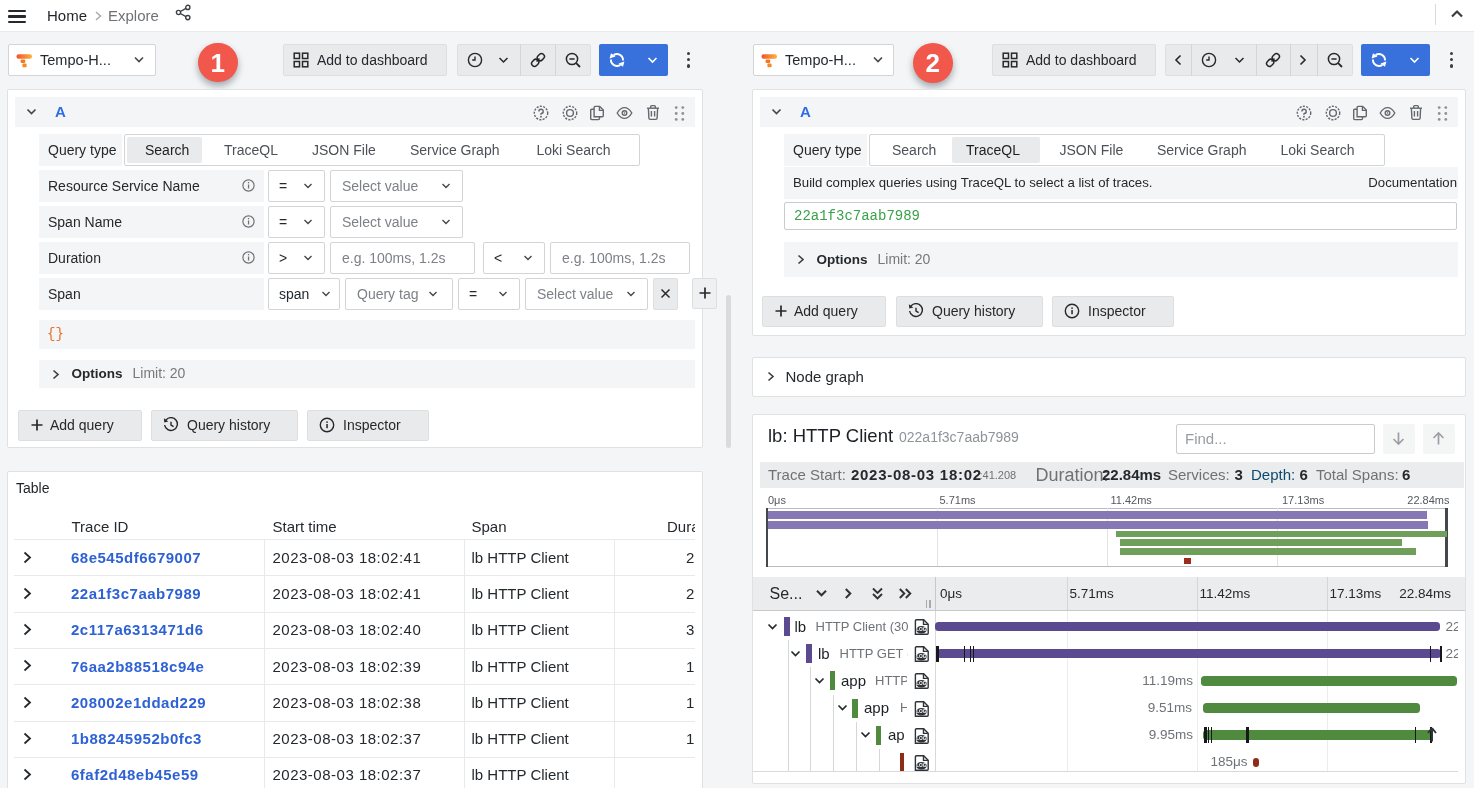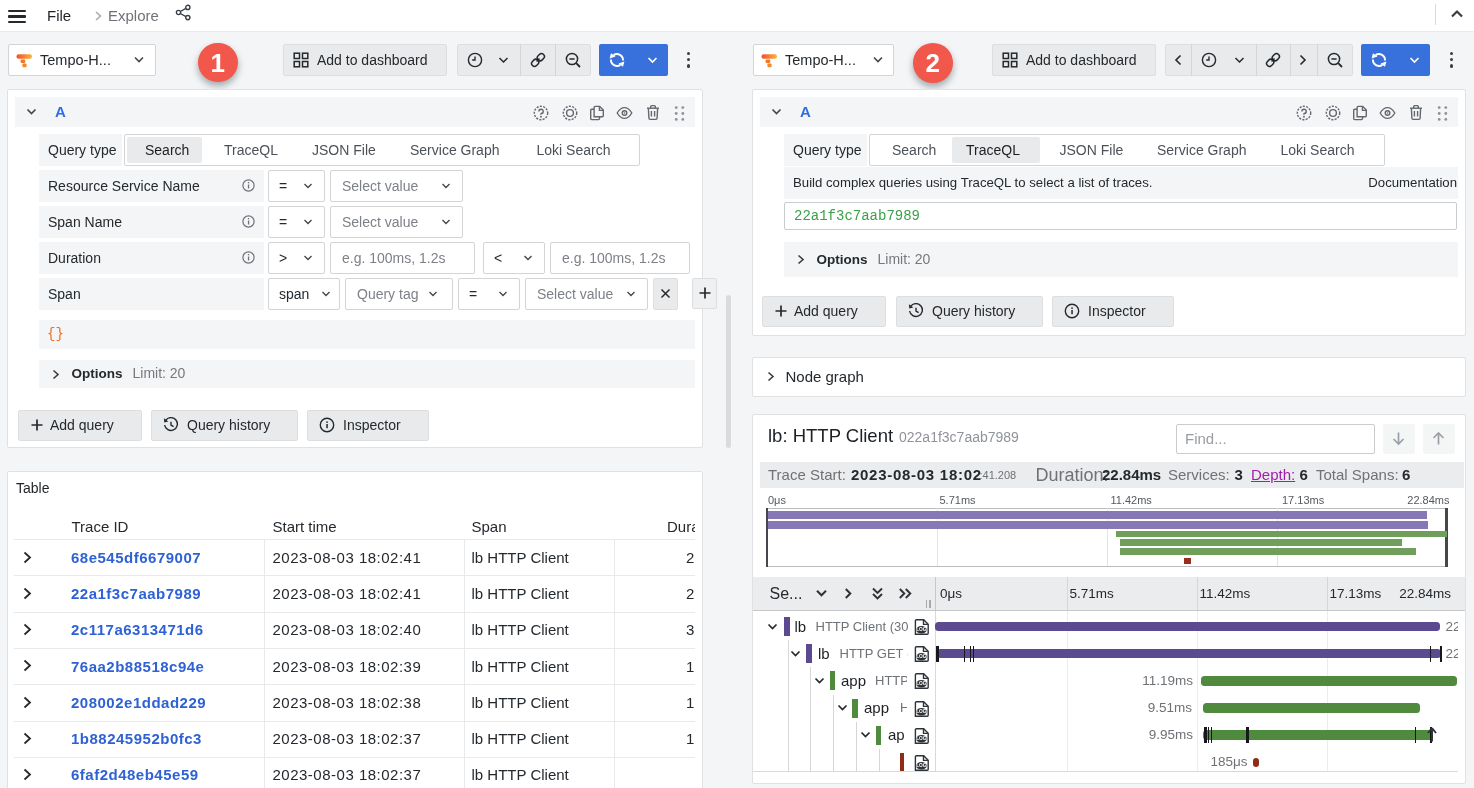--- a/index.html
+++ b/index.html
@@ -17,21 +17,21 @@
 </style>
 </head>
 <body>
 <div id="app">
 
   <div class="abs" style="left:0;top:0;width:1474px;height:32px;background:#fff;border-bottom:1px solid #e9eaeb;"></div>
   <div id="topbar">
     <div class="abs" style="left:8px;top:9.5px;width:18px;height:2.6px;background:#24292e;border-radius:1px;"></div>
     <div class="abs" style="left:8px;top:15px;width:18px;height:2.6px;background:#24292e;border-radius:1px;"></div>
     <div class="abs" style="left:8px;top:20.5px;width:18px;height:2.6px;background:#24292e;border-radius:1px;"></div>
-    <div class="txt" style="left:47px;top:4px;line-height:24px;font-size:15px;font-weight:500;color:#1f2227;">File</div>
+    <div class="txt" style="left:47px;top:4px;line-height:24px;font-size:15px;font-weight:500;color:#1f2227;">Home</div>
     <svg style="left:93px;top:10px;" width="10" height="12" viewBox="0 0 10 12">
         <path d="M3 2 L7.5 6 L3 10" stroke="#a6a9ad" stroke-width="1.5" fill="none"></path>
       </svg>
     <div class="txt" style="left:108px;top:4px;line-height:24px;font-size:15px;color:#6e7277;">Explore</div>
     <svg style="left:175px;top:4px;" width="17" height="17" viewBox="0 0 17 17">
       <g stroke="#3a3f45" stroke-width="1.4" fill="none">
         <circle cx="3.5" cy="8.5" r="2.1"></circle>
           <circle cx="12.8" cy="3.4" r="2.1"></circle>
           <circle cx="12.8" cy="13.6" r="2.1"></circle>
         <path d="M5.4 7.5 L10.9 4.4 M5.4 9.5 L10.9 12.6"></path>
@@ -574,21 +574,21 @@
       </svg>
 
     <div class="abs" style="left:760px;top:462px;width:704px;height:26px;background:#ebeced;"></div>
     <div class="txt" style="left:768px;top:462px;line-height:26px;font-size:15px;color:#6e7277;">Trace Start:</div>
     <div class="txt" style="left:851px;top:462px;line-height:26px;font-size:15px;font-weight:700;color:#24292e;letter-spacing:0.72px;">2023-08-03 18:02</div>
     <div class="txt" style="left:979.5px;top:462px;line-height:26px;font-size:11px;color:#6e7277;">:41.208</div>
     <div class="txt" style="left:1035.5px;top:462px;line-height:26px;font-size:18px;color:#6e7277;">Duration:</div>
     <div class="txt" style="left:1102px;top:462px;line-height:26px;font-size:15px;font-weight:700;color:#24292e;">22.84ms</div>
     <div class="txt" style="left:1168px;top:462px;line-height:26px;font-size:15px;color:#6e7277;">Services:</div>
     <div class="txt" style="left:1234.5px;top:462px;line-height:26px;font-size:15px;font-weight:700;color:#24292e;">3</div>
-    <div class="txt" style="left:1251px;top:462px;line-height:26px;font-size:15px;color:#a21caf;text-decoration:underline;">Depth:</div>
+    <div class="txt" style="left:1251px;top:462px;line-height:26px;font-size:15px;color:#0c4a6e;">Depth:</div>
     <div class="txt" style="left:1299.5px;top:462px;line-height:26px;font-size:15px;font-weight:700;color:#24292e;">6</div>
     <div class="txt" style="left:1316px;top:462px;line-height:26px;font-size:15px;color:#6e7277;">Total Spans:</div>
     <div class="txt" style="left:1402px;top:462px;line-height:26px;font-size:15px;font-weight:700;color:#24292e;">6</div>
 
     <div class="txt" style="left:768px;top:494px;line-height:12px;font-size:11px;color:#55595e;">0μs</div>
     <div class="txt" style="left:939.5px;top:494px;line-height:12px;font-size:11px;color:#55595e;">5.71ms</div>
     <div class="txt" style="left:1110.5px;top:494px;line-height:12px;font-size:11px;color:#55595e;">11.42ms</div>
     <div class="txt" style="left:1282px;top:494px;line-height:12px;font-size:11px;color:#55595e;">17.13ms</div>
     <div class="txt" style="left:1449.5px;top:494px;line-height:12px;font-size:11px;color:#55595e;transform:translateX(-100%);">22.84ms</div>
     <div class="abs" style="left:765.5px;top:507.5px;width:682px;height:59px;background:#fff;border-top:1px solid #b9bbbe;border-bottom:1px solid #b9bbbe;"></div>

